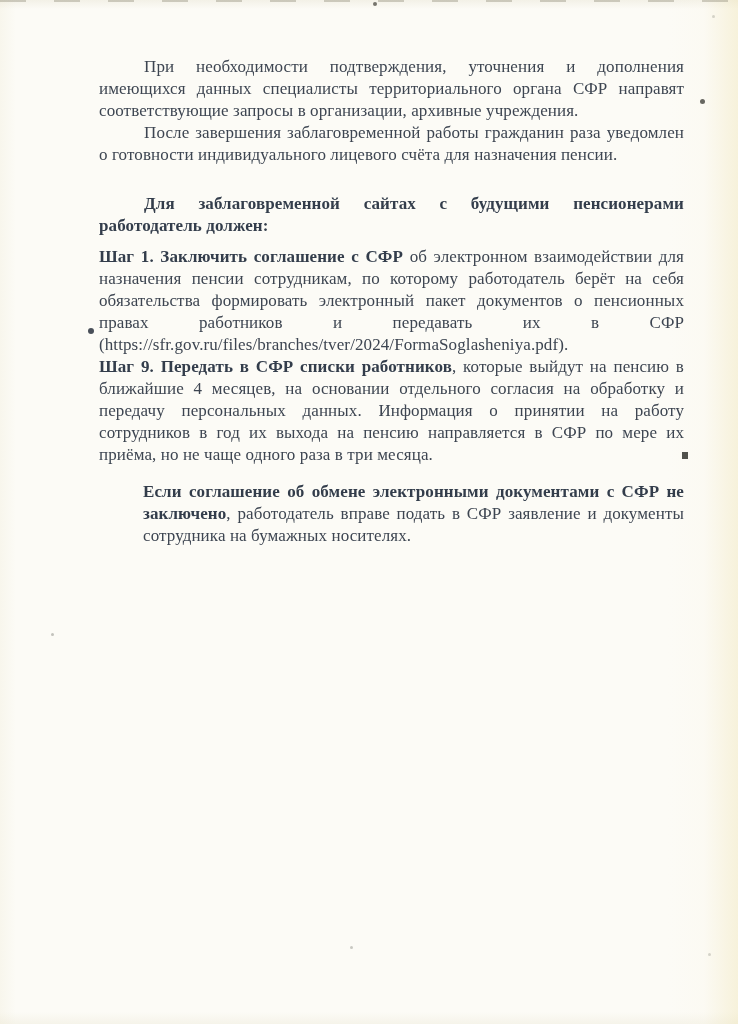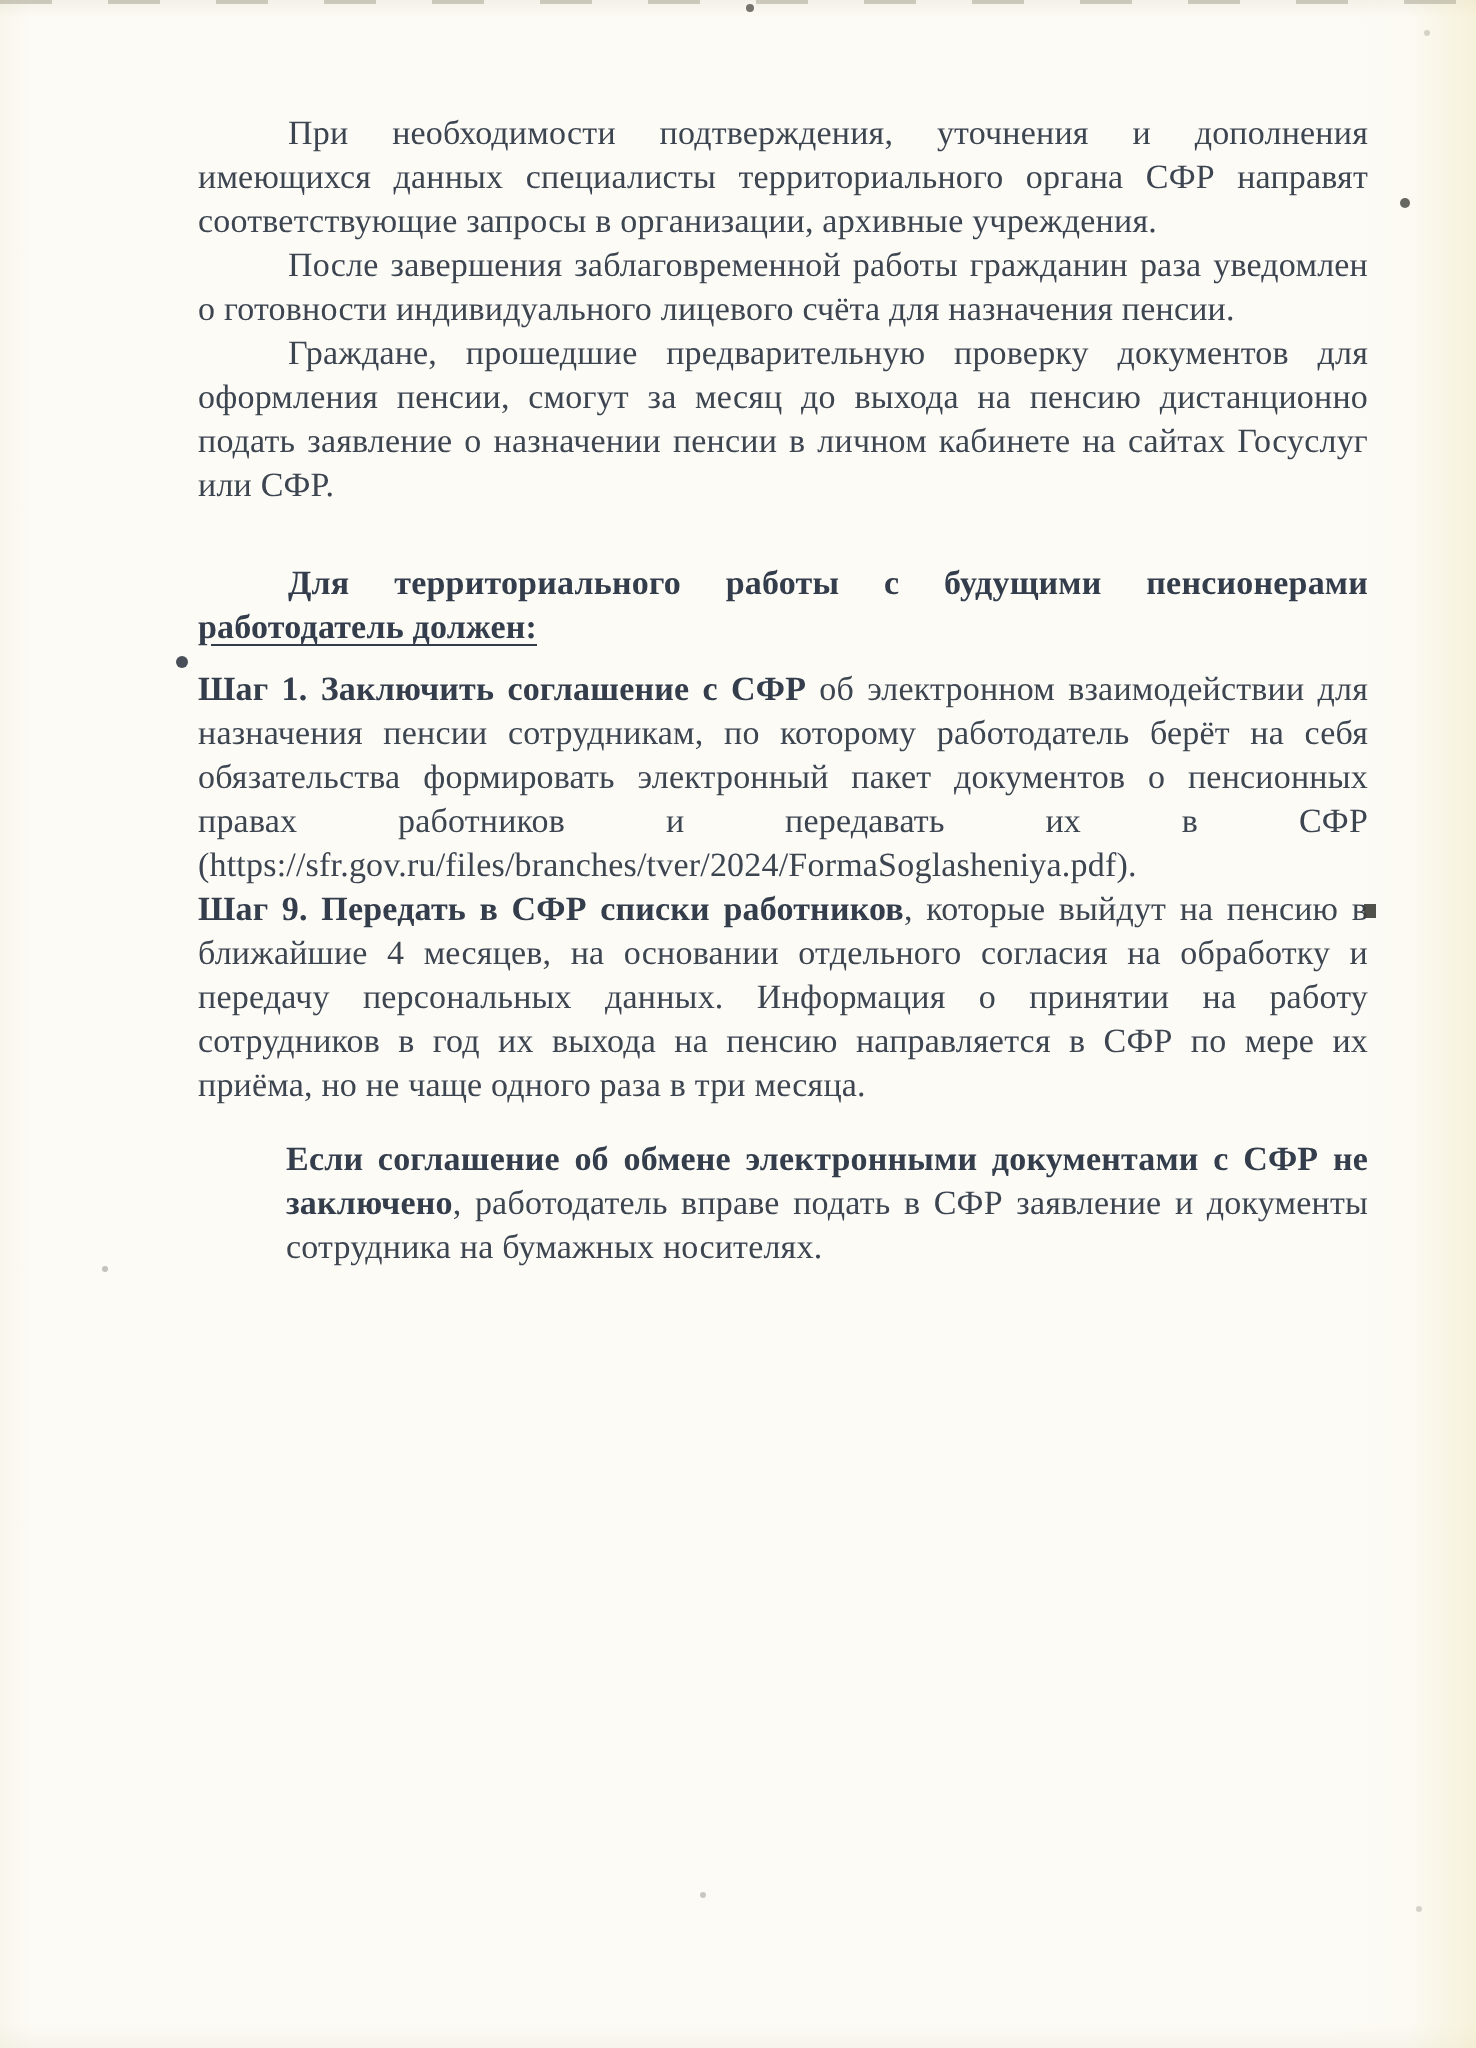--- a/index.html
+++ b/index.html
@@ -32,37 +32,36 @@
   .para.indent { text-indent: 45px; }
   .para.heading-first {
     font-weight: bold;
     color: #333d4b;
     text-indent: 45px;
     text-align: justify;
     text-align-last: justify;
   }
   .para.heading-second { font-weight: bold; color: #333d4b; }
   .seg-b { font-weight: bold; color: #333d4b; }
-  .seg-u { text-decoration: underline; text-underline-offset: 3px; }
+  .seg-u { text-underline-offset: 3px; }
   .artifact { position: absolute; pointer-events: none; }
   .artifact.round { border-radius: 50%; }
   .artifact.dashed {
     background: repeating-linear-gradient(90deg,
       currentColor 0 26px, transparent 26px 54px) !important;
   }
 </style>
 </head>
 <body>
 
 <div class="page">
   <div class="text-block">
       <p class="para indent"><span>При необходимости подтверждения, уточнения и дополнения имеющихся данных специалисты территориального органа СФР направят соответствующие запросы в организации, архивные учреждения.</span></p>
       <p class="para indent"><span>После завершения заблаговременной работы гражданин раза уведомлен о готовности индивидуального лицевого счёта для назначения пенсии.</span></p>
-      <p class="para indent"><span>Граждане, прошедшие предварительную проверку документов для оформления пенсии, смогут за месяц до выхода на пенсию дистанционно подать заявление о назначении пенсии в личном кабинете на сайтах Госуслуг или СФР.</span></p>
-      <p class="para heading-first" style="margin-top: 27px;"><span class="seg-b">Для территориального работы с будущими пенсионерами</span></p>
+      <p class="para heading-first" style="margin-top: 27px;"><span class="seg-b">Для заблаговременной сайтах с будущими пенсионерами</span></p>
       <p class="para heading-second"><span class="seg-b seg-u">работодатель должен:</span></p>
       <p class="para step" style="margin-top: 9px;"><span class="seg-b">Шаг 1. Заключить соглашение с СФР</span><span> об электронном взаимодействии для назначения пенсии сотрудникам, по которому работодатель берёт на себя обязательства формировать электронный пакет документов о пенсионных правах работников и передавать их в СФР </span><span>(https://sfr.gov.ru/files/branches/tver/2024/FormaSoglasheniya.pdf).</span></p>
       <p class="para step"><span class="seg-b">Шаг 9. Передать в СФР списки работников</span><span>, которые выйдут на пенсию в ближайшие 4 месяцев, на основании отдельного согласия на обработку и передачу персональных данных. Информация о принятии на работу сотрудников в год их выхода на пенсию направляется в СФР по мере их приёма, но не чаще одного раза в три месяца.</span></p>
       <p class="para step" style="margin-top: 15px; margin-left: 44px;"><span class="seg-b">Если соглашение об обмене электронными документами с СФР не заключено</span><span>, работодатель вправе подать в СФР заявление и документы сотрудника на бумажных носителях.</span></p>
     </div>
 <div class="artifact dashed" style="left: 0px; top: 0px; width: 738px; height: 2px; background: rgb(154, 150, 132); color: rgb(154, 150, 132); opacity: 0.45;"></div>
     <div class="artifact round" style="left: 373px; top: 2px; width: 4px; height: 4px; background: rgb(85, 84, 76); color: rgb(85, 84, 76); opacity: 0.8;"></div>
     <div class="artifact round" style="left: 712px; top: 15px; width: 3px; height: 3px; background: rgb(154, 154, 144); color: rgb(154, 154, 144); opacity: 0.4;"></div>
     <div class="artifact round" style="left: 700px; top: 99px; width: 5px; height: 5px; background: rgb(76, 76, 70); color: rgb(76, 76, 70); opacity: 0.85;"></div>
     <div class="artifact round" style="left: 88px; top: 328px; width: 6px; height: 6px; background: rgb(63, 70, 80); color: rgb(63, 70, 80); opacity: 0.95;"></div>

